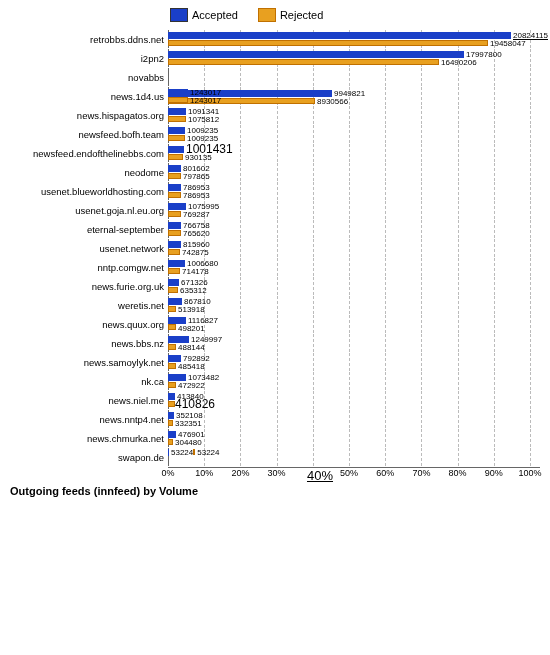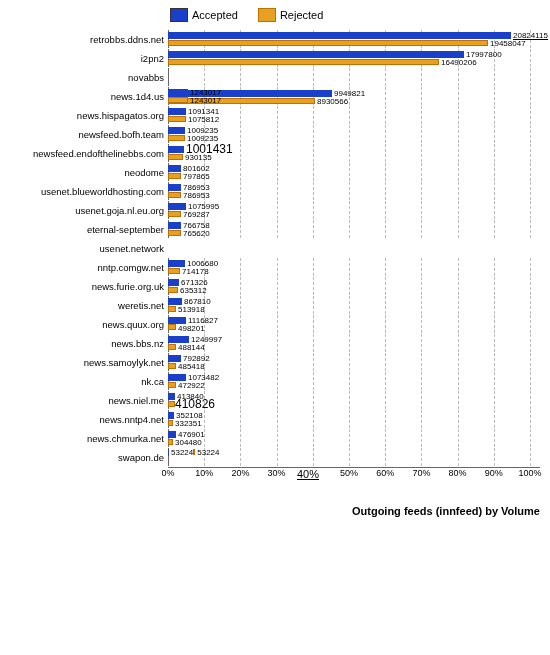--- a/index.html
+++ b/index.html
@@ -65,23 +65,23 @@
       background: #1a3fc8;
       display: inline-block;
     }
     .bar-rejected {
       height: 10px;
       background: #e8a020;
       border: 1px solid #c07000;
       display: inline-block;
     }
     .x-axis-label {
-      text-align: right;
+      text-align: left;
       font-size: 11px;
-      margin-top: 20px;
+      margin-top: 0;
       font-weight: bold;
     }
   </style>
 </head>
 <body>
 
 <div class="chart-container">
 
   <div class="legend">
     <div class="legend-item">
@@ -376,20 +376,43 @@
             </div>
             <div style="display: flex; align-items: center; height: 8px;">
               <div class="bar-rejected" style="width: 13px; height: 6px; background: rgb(232, 160, 32); border: 1px solid rgb(192, 112, 0);"></div>
               <span style="font-size: 8px; margin-left: 2px; white-space: nowrap;">765620</span>
             </div>
           </div>
         </div>
       </div>
       <div class="bar-row">
         <div class="row-label">usenet.network</div>
+        <div class="bar-area" style="position: relative;">
+          <div style="position: absolute; left: 0px; top: 0px; bottom: 0px; width: 1px; border-left: 1px solid rgb(102, 102, 102); z-index: 1;"></div>
+          <div style="position: absolute; left: 36.2px; top: 0px; bottom: 0px; width: 1px; border-left: 1px dashed rgb(187, 187, 187); z-index: 1;"></div>
+          <div style="position: absolute; left: 72.4px; top: 0px; bottom: 0px; width: 1px; border-left: 1px dashed rgb(187, 187, 187); z-index: 1;"></div>
+          <div style="position: absolute; left: 108.6px; top: 0px; bottom: 0px; width: 1px; border-left: 1px dashed rgb(187, 187, 187); z-index: 1;"></div>
+          <div style="position: absolute; left: 144.8px; top: 0px; bottom: 0px; width: 1px; border-left: 1px dashed rgb(187, 187, 187); z-index: 1;"></div>
+          <div style="position: absolute; left: 181px; top: 0px; bottom: 0px; width: 1px; border-left: 1px dashed rgb(187, 187, 187); z-index: 1;"></div>
+          <div style="position: absolute; left: 217.2px; top: 0px; bottom: 0px; width: 1px; border-left: 1px dashed rgb(187, 187, 187); z-index: 1;"></div>
+          <div style="position: absolute; left: 253.4px; top: 0px; bottom: 0px; width: 1px; border-left: 1px dashed rgb(187, 187, 187); z-index: 1;"></div>
+          <div style="position: absolute; left: 289.6px; top: 0px; bottom: 0px; width: 1px; border-left: 1px dashed rgb(187, 187, 187); z-index: 1;"></div>
+          <div style="position: absolute; left: 325.8px; top: 0px; bottom: 0px; width: 1px; border-left: 1px dashed rgb(187, 187, 187); z-index: 1;"></div>
+          <div style="position: absolute; left: 362px; top: 0px; bottom: 0px; width: 1px; border-left: 1px dashed rgb(187, 187, 187); z-index: 1;"></div>
+          <div style="display: flex; flex-direction: column; justify-content: center; height: 100%; position: relative; z-index: 2;">
+            <div style="display: flex; align-items: center; height: 8px;">
+              <div class="bar-accepted" style="width: 13px; height: 7px;"></div>
+              <span style="font-size: 8px; margin-left: 2px; white-space: nowrap;">815960</span>
+            </div>
+            <div style="display: flex; align-items: center; height: 8px;">
+              <div class="bar-rejected" style="width: 12px; height: 6px; background: rgb(232, 160, 32); border: 1px solid rgb(192, 112, 0);"></div>
+              <span style="font-size: 8px; margin-left: 2px; white-space: nowrap;">742875</span>
+            </div>
+          </div>
+        </div>
       </div>
       <div class="bar-row">
         <div class="row-label">nntp.comgw.net</div>
         <div class="bar-area" style="position: relative;">
           <div style="position: absolute; left: 0px; top: 0px; bottom: 0px; width: 1px; border-left: 1px solid rgb(102, 102, 102); z-index: 1;"></div>
           <div style="position: absolute; left: 36.2px; top: 0px; bottom: 0px; width: 1px; border-left: 1px dashed rgb(187, 187, 187); z-index: 1;"></div>
           <div style="position: absolute; left: 72.4px; top: 0px; bottom: 0px; width: 1px; border-left: 1px dashed rgb(187, 187, 187); z-index: 1;"></div>
           <div style="position: absolute; left: 108.6px; top: 0px; bottom: 0px; width: 1px; border-left: 1px dashed rgb(187, 187, 187); z-index: 1;"></div>
           <div style="position: absolute; left: 144.8px; top: 0px; bottom: 0px; width: 1px; border-left: 1px dashed rgb(187, 187, 187); z-index: 1;"></div>
           <div style="position: absolute; left: 181px; top: 0px; bottom: 0px; width: 1px; border-left: 1px dashed rgb(187, 187, 187); z-index: 1;"></div>
@@ -671,21 +694,21 @@
         </div>
       </div>
     </div>
 
   <div style="margin-left:158px; border-top:1px solid #666; position:relative; height:18px;">
     <div id="x-axis-ticks">
         <div style="position: absolute; left: 0px; top: 0px; font-size: 9px; transform: translateX(-50%); white-space: nowrap;">0%</div>
         <div style="position: absolute; left: 36.2px; top: 0px; font-size: 9px; transform: translateX(-50%); white-space: nowrap;">10%</div>
         <div style="position: absolute; left: 72.4px; top: 0px; font-size: 9px; transform: translateX(-50%); white-space: nowrap;">20%</div>
         <div style="position: absolute; left: 108.6px; top: 0px; font-size: 9px; transform: translateX(-50%); white-space: nowrap;">30%</div>
-        <div style="position: absolute; left: 140px; top: 0px; font-size: 11px; transform: translateX(-50%); white-space: nowrap; text-decoration: underline;">40%</div>
+        <div style="position: absolute; left: 152px; top: 0px; font-size: 13px; transform: translateX(-50%); white-space: nowrap; text-decoration: underline;">40%</div>
         <div style="position: absolute; left: 181px; top: 0px; font-size: 9px; transform: translateX(-50%); white-space: nowrap;">50%</div>
         <div style="position: absolute; left: 217.2px; top: 0px; font-size: 9px; transform: translateX(-50%); white-space: nowrap;">60%</div>
         <div style="position: absolute; left: 253.4px; top: 0px; font-size: 9px; transform: translateX(-50%); white-space: nowrap;">70%</div>
         <div style="position: absolute; left: 289.6px; top: 0px; font-size: 9px; transform: translateX(-50%); white-space: nowrap;">80%</div>
         <div style="position: absolute; left: 325.8px; top: 0px; font-size: 9px; transform: translateX(-50%); white-space: nowrap;">90%</div>
         <div style="position: absolute; left: 362px; top: 0px; font-size: 9px; transform: translateX(-50%); white-space: nowrap;">100%</div>
       </div>
   </div>
   <div class="x-axis-label">Outgoing feeds (innfeed) by Volume</div>
 </div>

